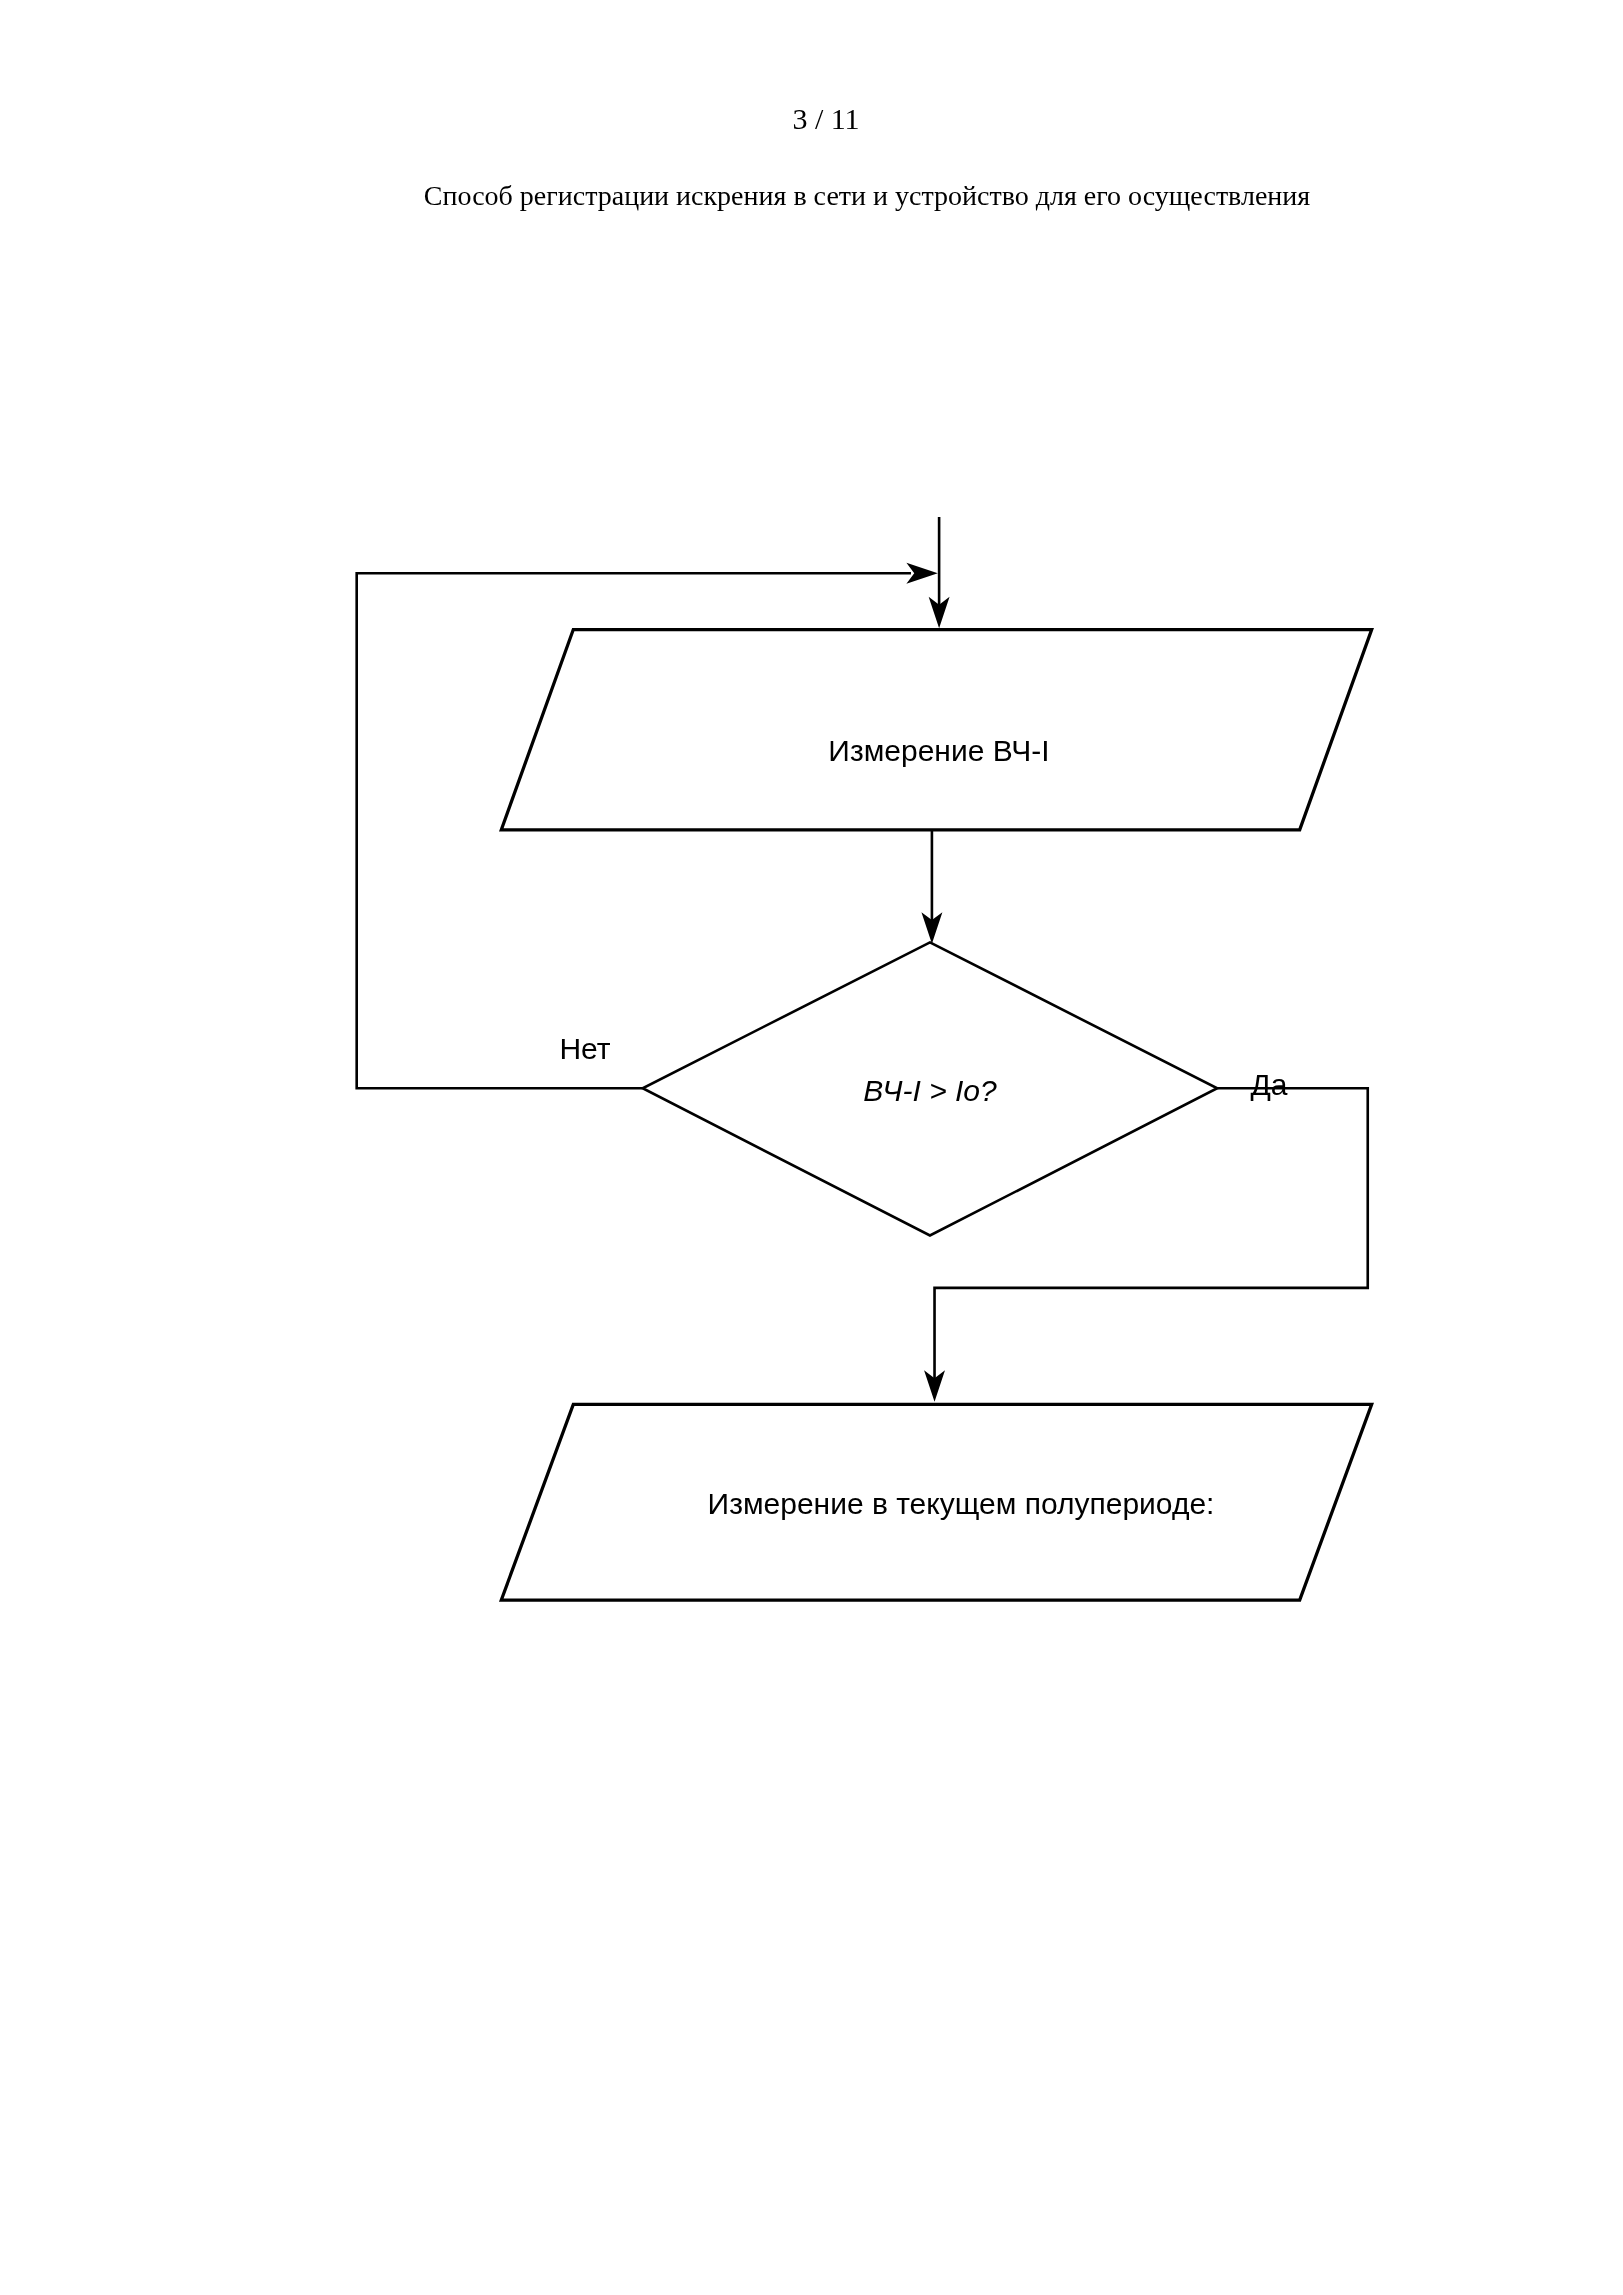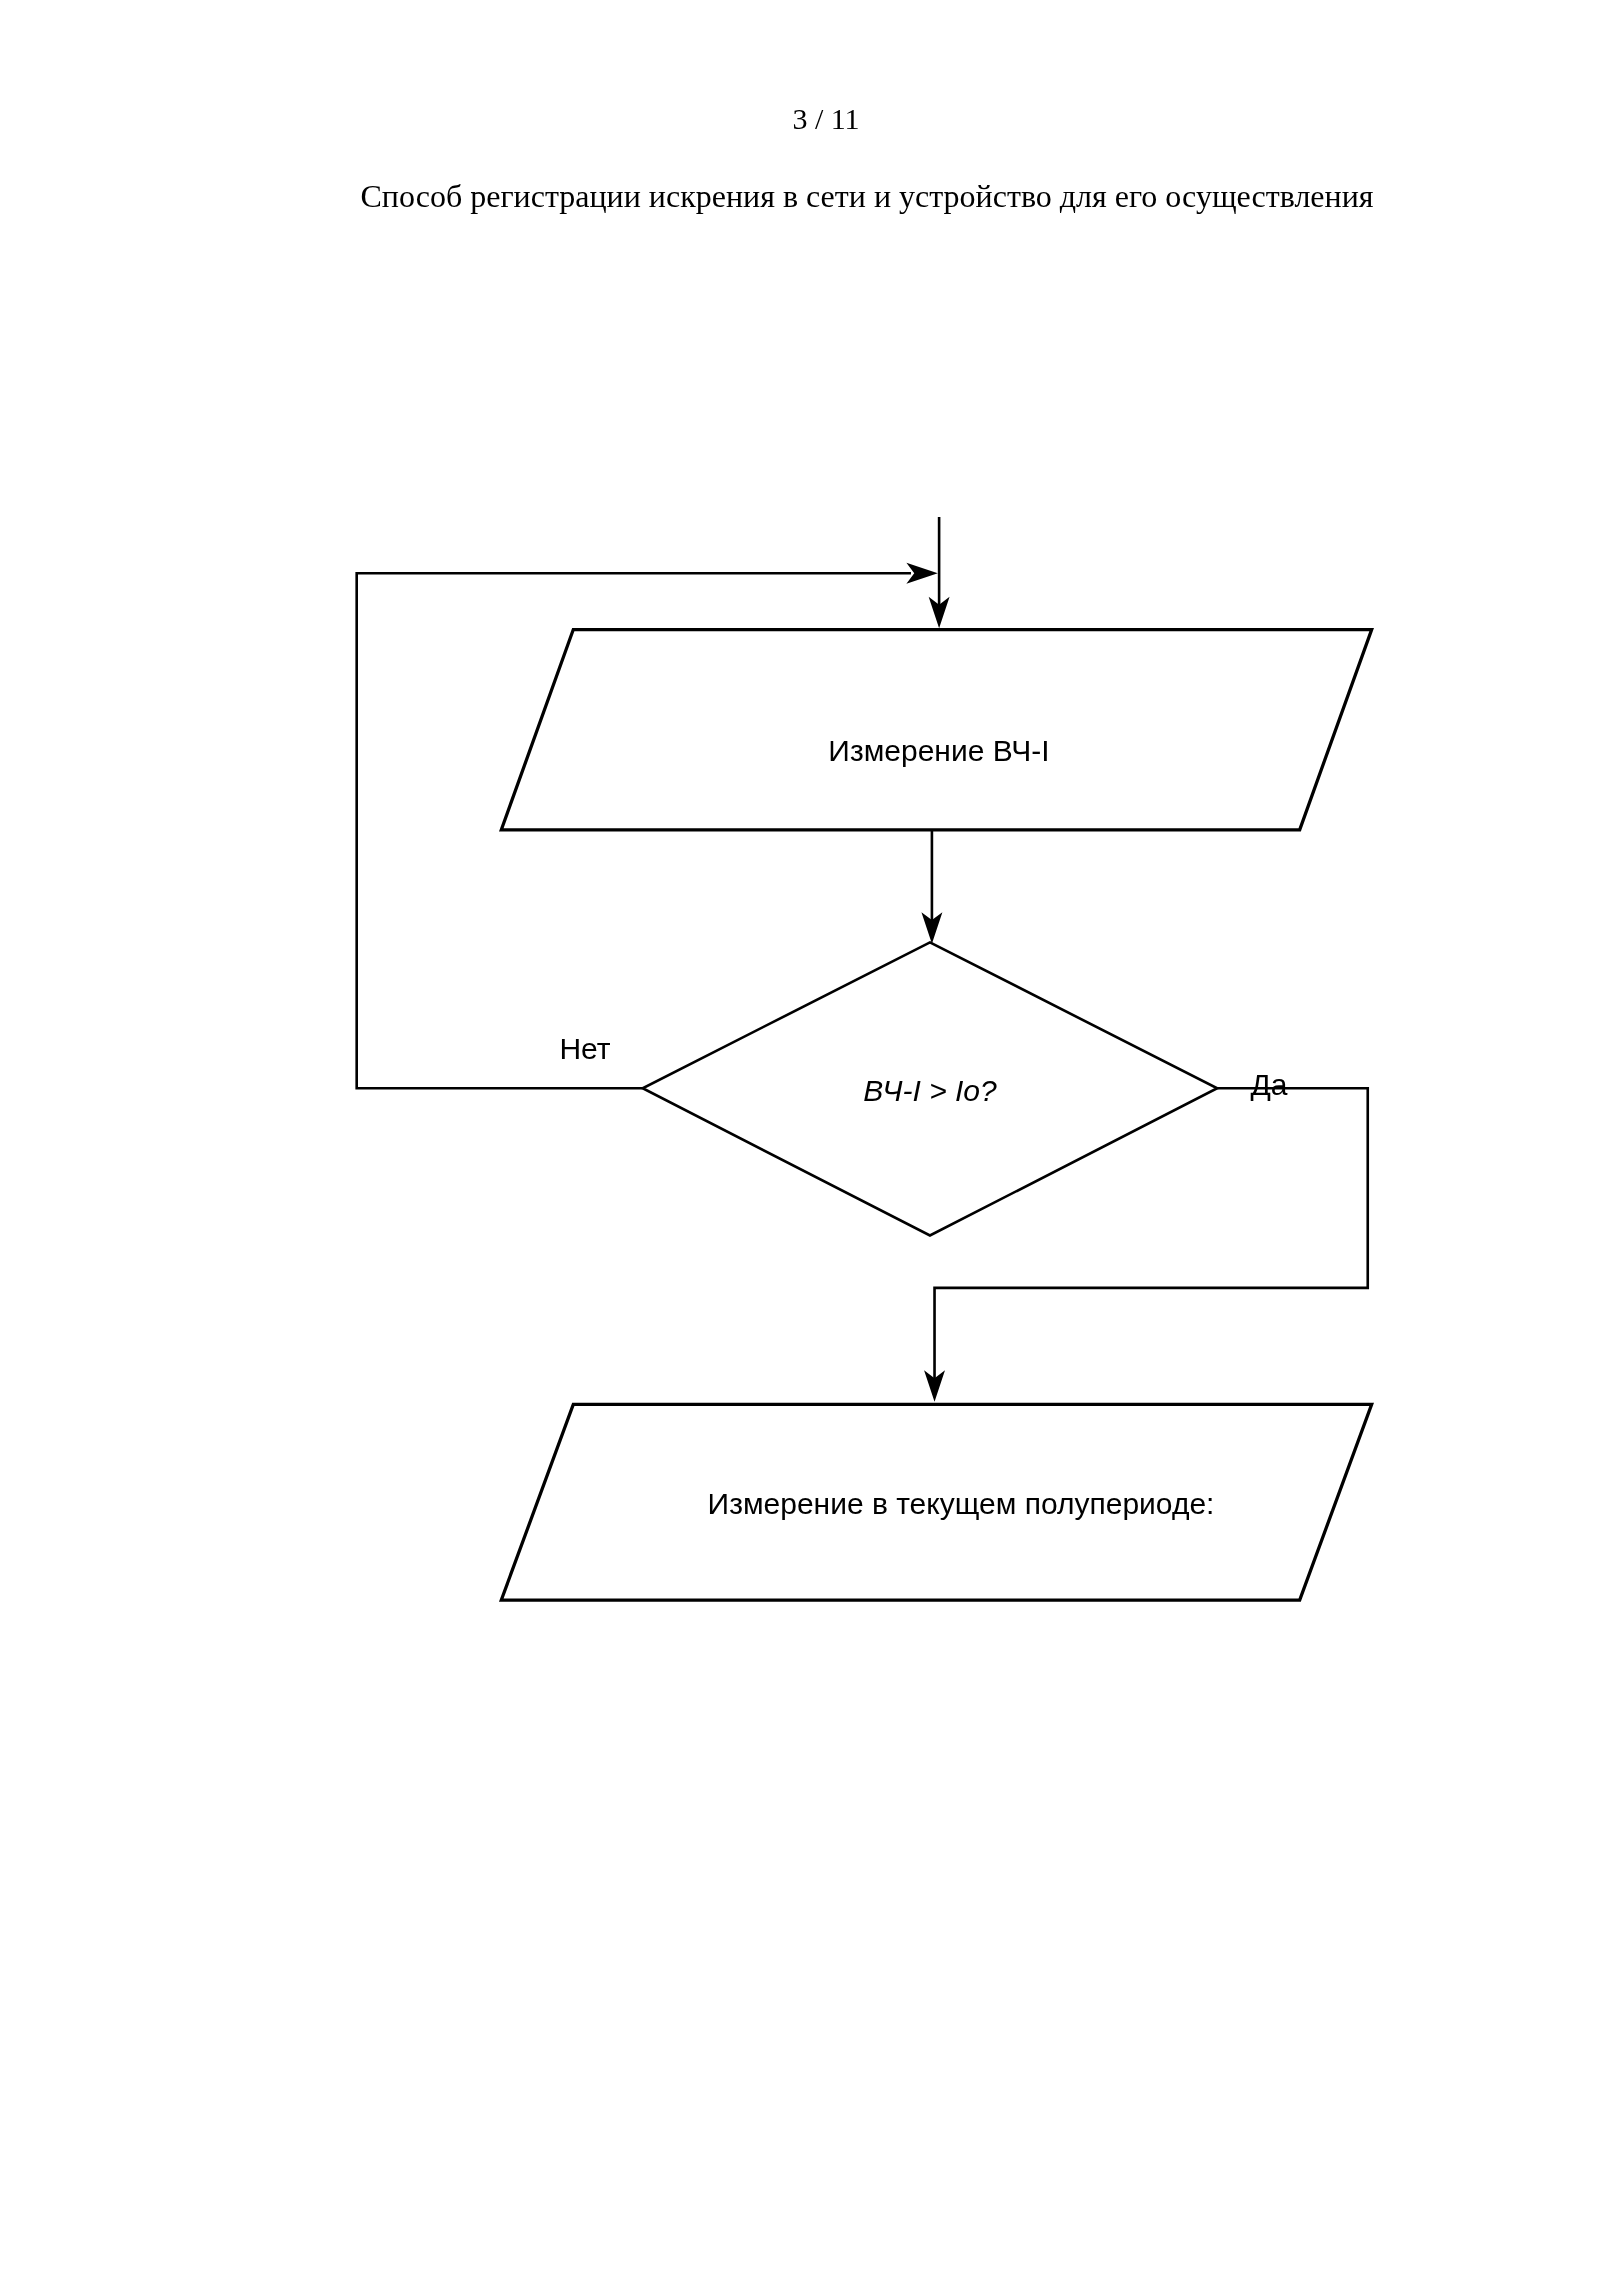--- a/index.html
+++ b/index.html
@@ -22,21 +22,21 @@
     white-space: nowrap;
     text-align: center;
   }
   .page-number {
     left: 826px; top: 119px;
     font-size: 30px;
     font-family: "Liberation Serif", serif;
   }
   .doc-title {
     left: 867px; top: 196px;
-    font-size: 32px;
+    font-size: 28px;
     font-family: "Liberation Serif", serif;
   }
   .fc-label {
     font-family: "Liberation Sans", sans-serif;
     font-size: 30px;
     line-height: 1.5;
   }
   .p1-label   { left: 939px; top: 750px; }
   .dec-label  { left: 930px; top: 1090px; font-style: italic; }
   .no-label   { left: 585px;  top: 1048px; }

